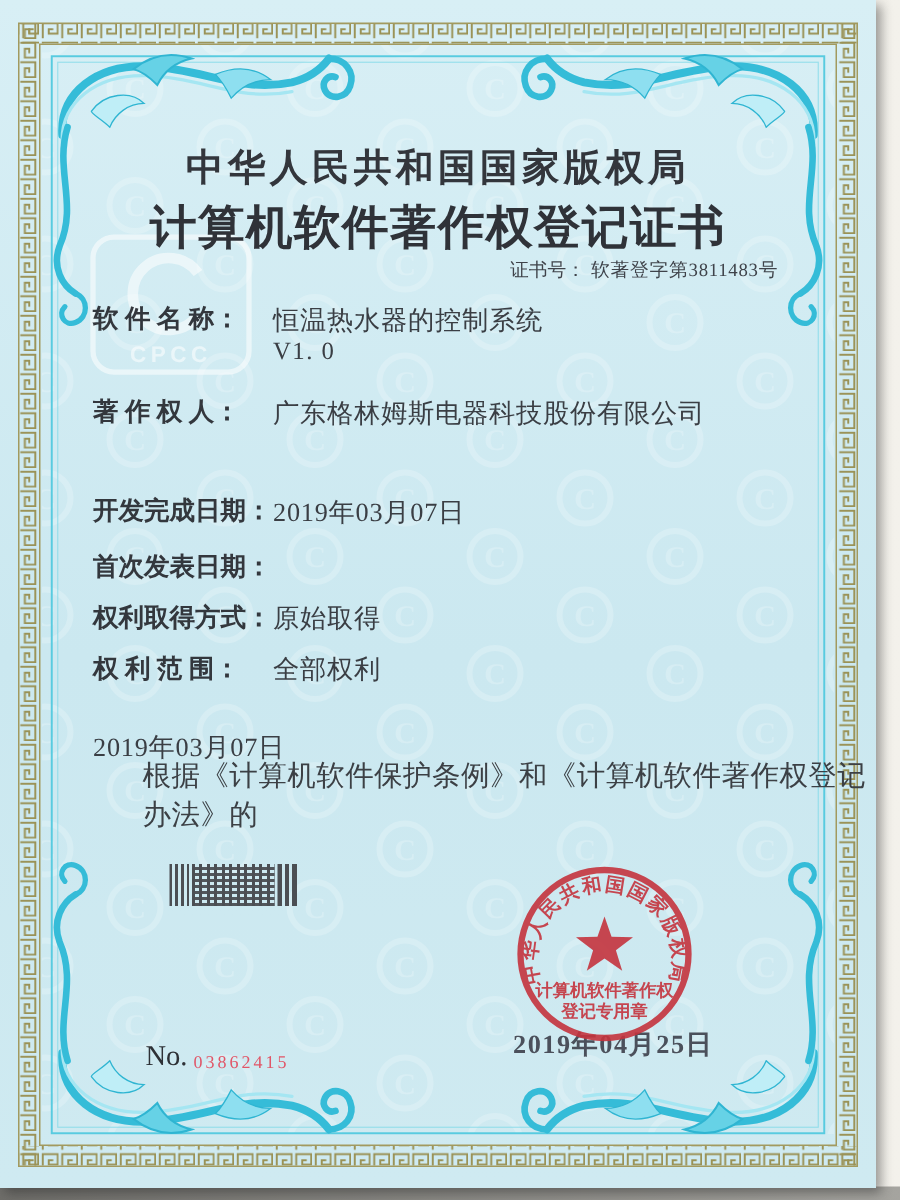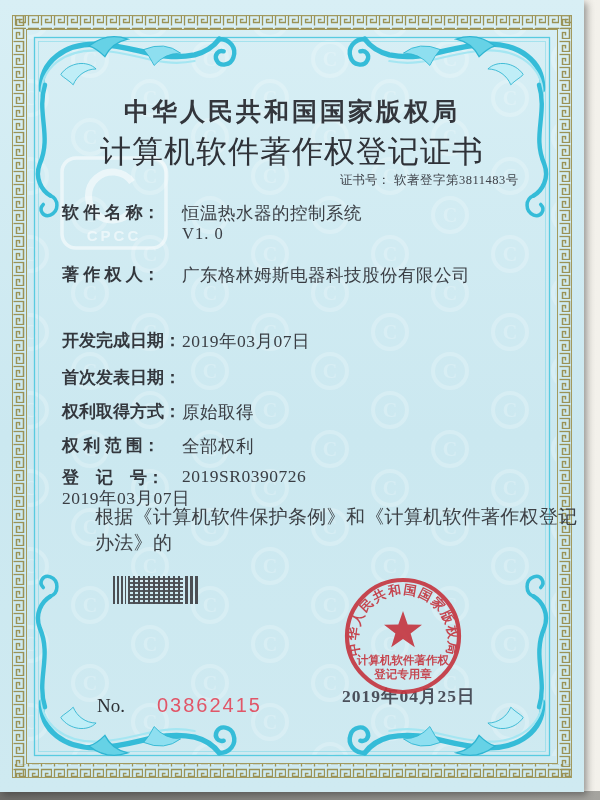--- a/index.html
+++ b/index.html
@@ -9,21 +9,21 @@
   .photo-bottom-shadow{position:absolute;left:0;bottom:0;width:100%;height:9px;
          background:linear-gradient(90deg,#6f6e6a,#a5a49f);}
   .paper{position:absolute;left:0;top:0;width:584px;height:792px;
          background:linear-gradient(180deg,#d8eff5 0%,#cbe8f0 55%,#cfeaf1 100%);
          box-shadow:3px 3px 7px rgba(40,40,40,.45);}
   .decor{position:absolute;left:0;top:0;}
   
   .authority{position:absolute;left:0;top:95px;width:584px;text-align:center;
          font-size:25px;font-weight:bold;letter-spacing:3px;color:#33363c;}
   .cert-title{position:absolute;left:0;top:131px;width:584px;text-align:center;
-         font-size:31px;font-weight:normal;letter-spacing:1px;color:#2f3238;}
+         font-size:31px;font-weight:bold;letter-spacing:1px;color:#2f3238;}
   .certno-row{position:absolute;left:340px;top:172px;font-size:12.5px;color:#3f434a;
          display:flex;align-items:flex-start;}
   .certno-row .num{margin-left:4px;letter-spacing:.5px;}
   .frow{position:absolute;left:62px;display:flex;align-items:flex-start;color:#3a3e44;}
   .frow .lbl{font-size:17px;font-weight:bold;width:120px;flex:0 0 120px;color:#33373d;}
   .frow .val{font-size:17.5px;letter-spacing:.5px;}
   .val2{position:absolute;left:182px;top:224px;font-size:16.5px;color:#3a3e44;letter-spacing:1px;}
   .stmt1{position:absolute;left:95px;top:504px;font-size:19px;color:#3c4045;letter-spacing:.3px;}
   .stmt2{position:absolute;left:62px;top:544px;font-size:15.5px;color:#3c4045;letter-spacing:.3px;}
   
@@ -33,22 +33,22 @@
   .bc-m{width:55px;height:28px;
         background:repeating-linear-gradient(0deg,rgba(75,78,83,.95) 0 2px,rgba(0,0,0,0) 2px 4px),
                    repeating-linear-gradient(90deg,#4b4e53 0 2px,rgba(0,0,0,0) 2px 5px);}
   .bc-r{width:15px;height:28px;
         background:repeating-linear-gradient(90deg,#4b4e53 0 3px,rgba(0,0,0,0) 3px 5px);}
   .seal-date{position:absolute;left:342px;top:684px;font-size:17.5px;font-weight:bold;
         color:#4b505b;letter-spacing:1px;}
   .seal{position:absolute;left:341px;top:574px;width:124px;height:124px;}
   .serial-row{position:absolute;left:97px;top:694px;display:flex;align-items:flex-end;}
   .serial-row .no{font-size:19px;color:#2e3136;}
-  .serial-row .digits{margin-left:32px;font-family:Liberation Sans, sans-serif;
-        font-size:20px;letter-spacing:2px;color:#e15668;}
+  .serial-row .digits{margin-left:4px;font-family:Liberation Serif, serif;
+        font-size:12px;letter-spacing:2px;color:#e15668;}
 </style>
 </head>
 <body>
 
 <div class="photo">
   <div class="photo-bottom-shadow"></div>
 
   <div class="paper">
 
     <svg class="decor" width="584" height="792" viewBox="0 0 584 792">
@@ -147,24 +147,20 @@
     <div class="frow" style="top:400px;">
       <span class="lbl">权利取得方式：</span>
       <span class="val">原始取得</span>
     </div>
 
     <div class="frow" style="top:434px;">
       <span class="lbl">权 利 范 围：</span>
       <span class="val">全部权利</span>
     </div>
 
-    <div class="frow" style="top:466px;">
-      <span class="lbl">登　记　号：</span>
-      <span class="val">2019SR0390726</span>
-    </div>
 
     <div class="stmt1">根据《计算机软件保护条例》和《计算机软件著作权登记办法》的</div>
 
     <div class="barcode">
       <div class="bc-l"></div>
       <div class="bc-m"></div>
       <div class="bc-r"></div>
     </div>
 
     <div class="seal-date">2019年04月25日</div>

